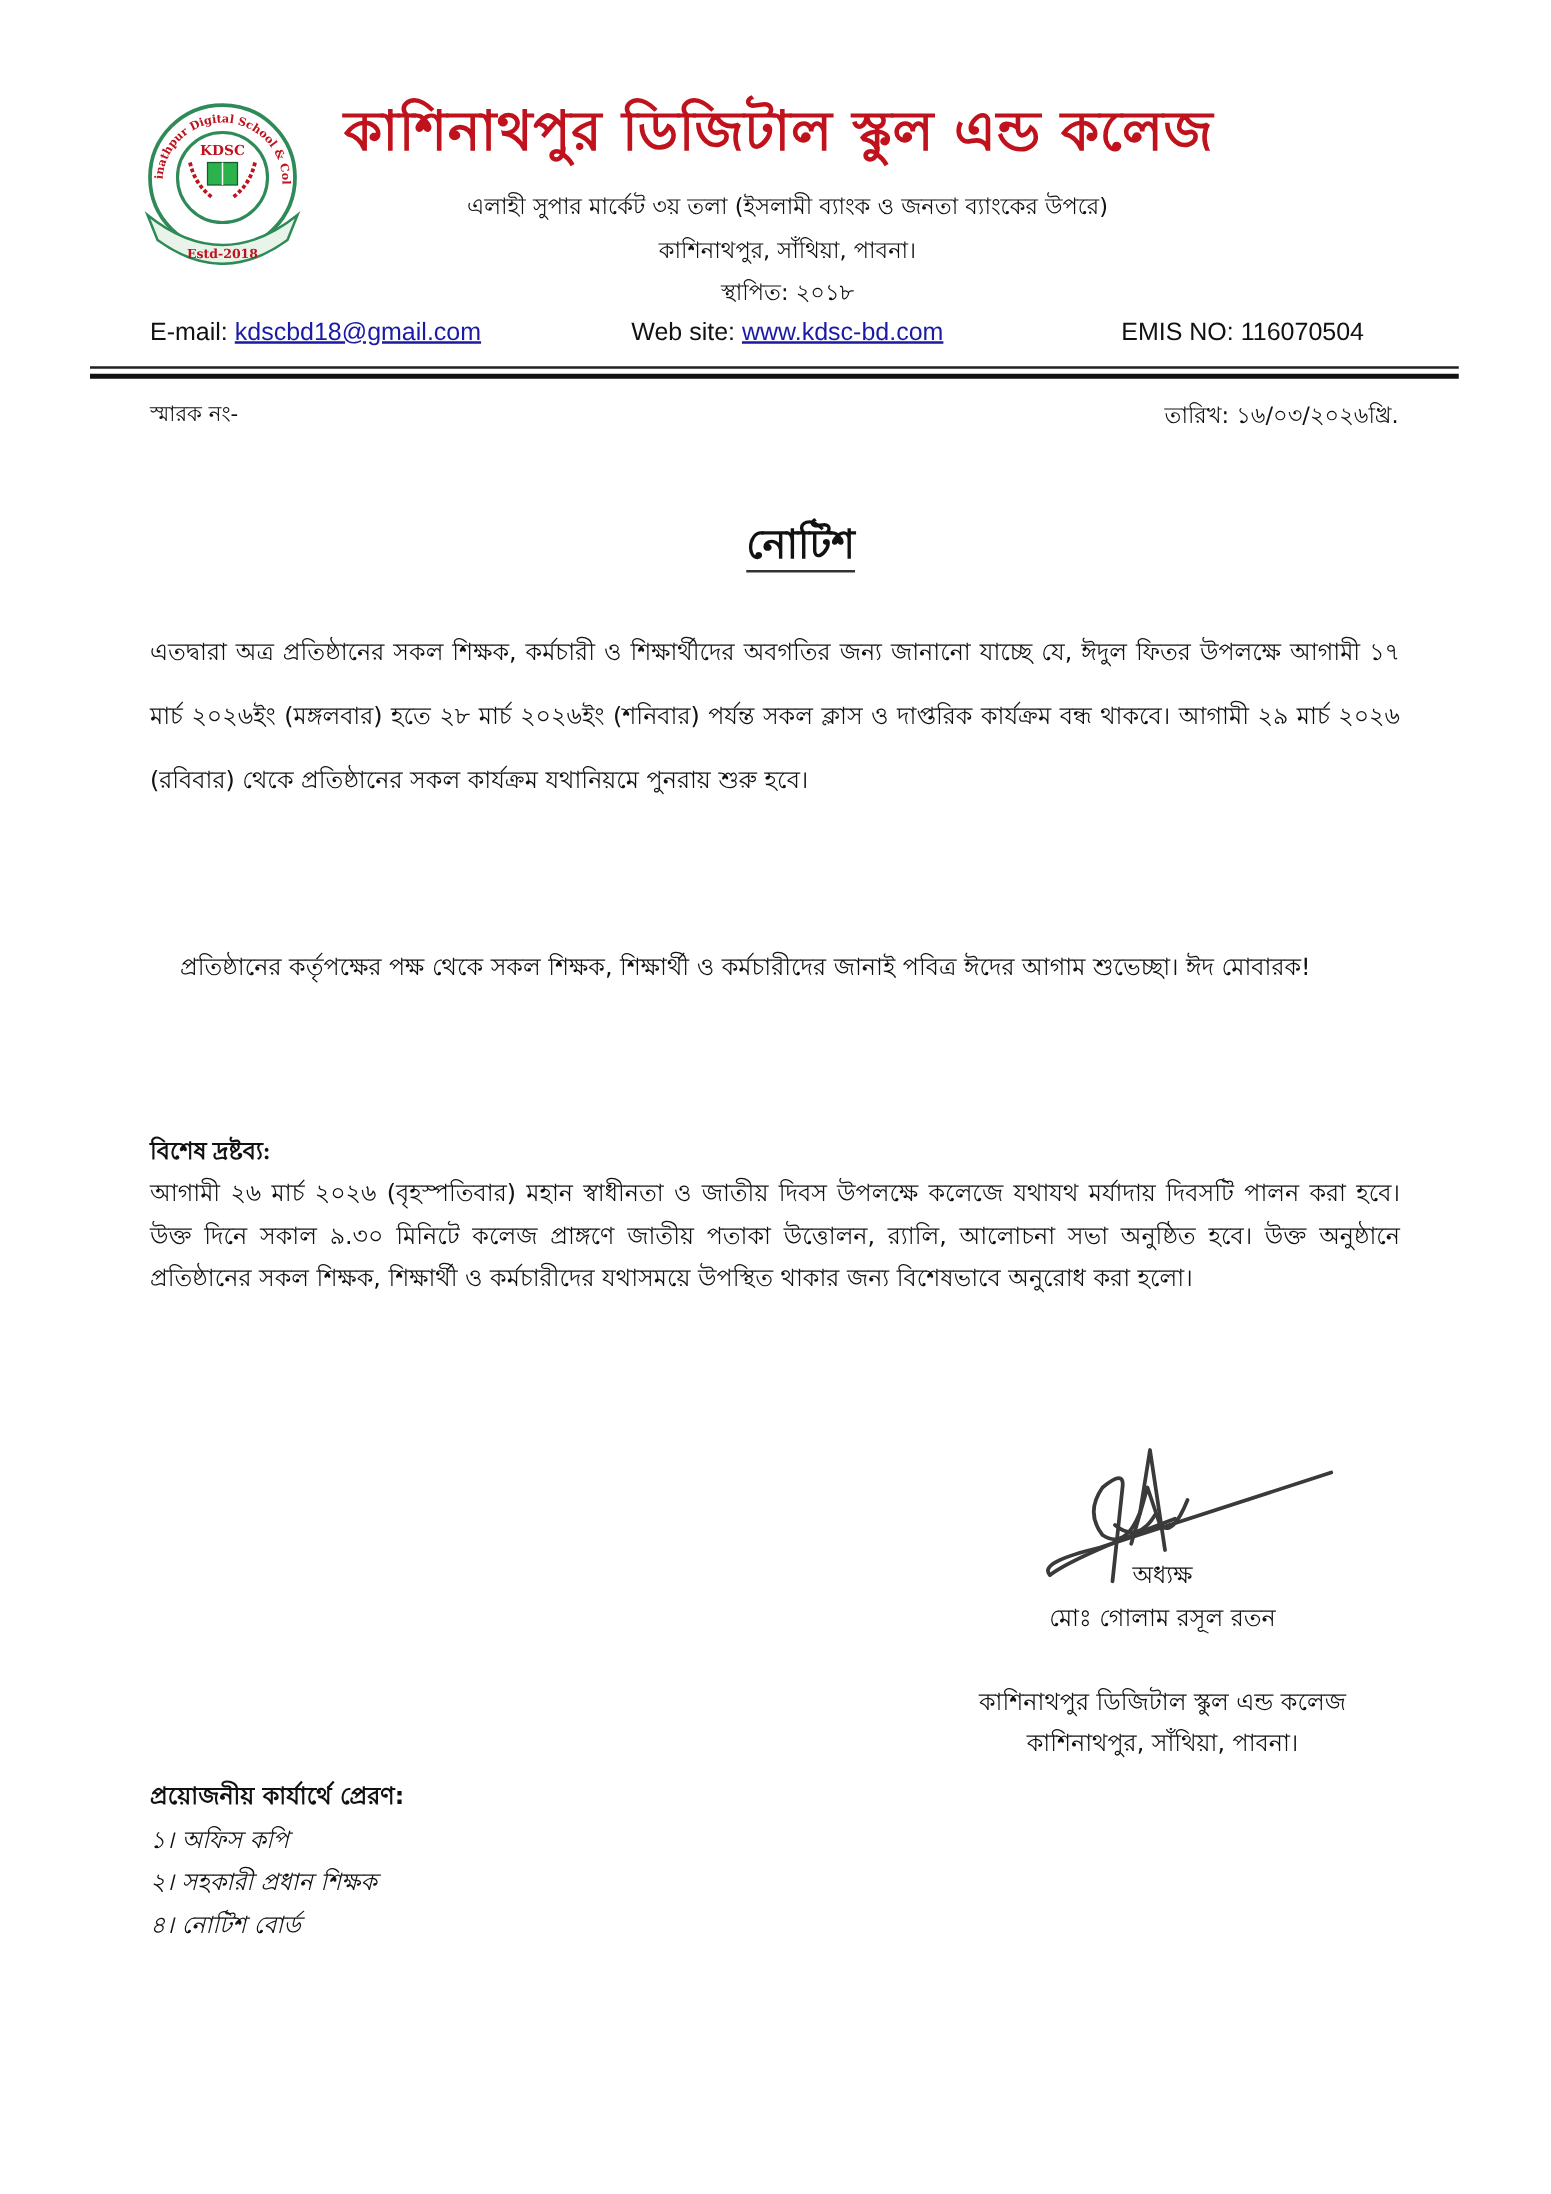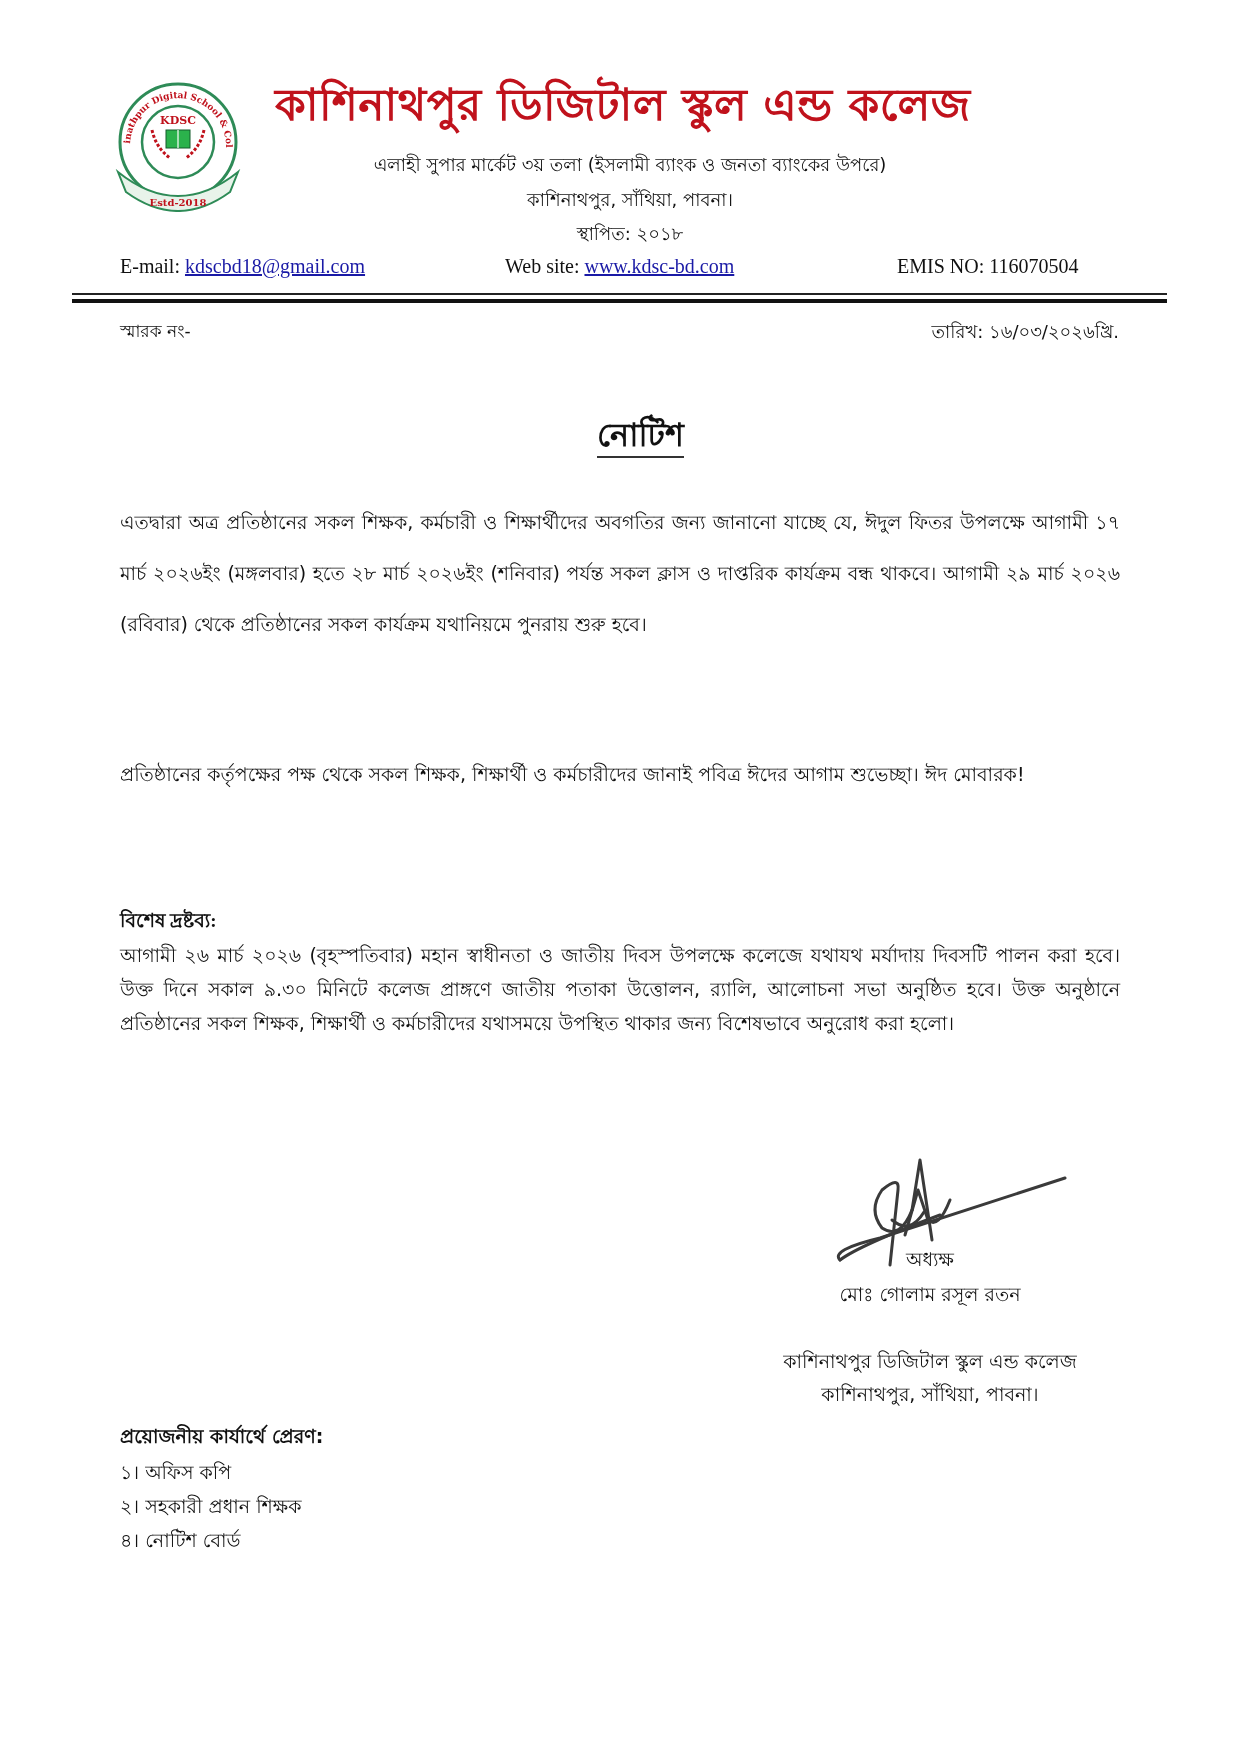--- a/index.html
+++ b/index.html
@@ -10,56 +10,56 @@
   
   .logo { left: 112px; top: 80px; width: 132px; height: 132px; }
   .title { left: 275px; top: 72px; width: 800px; font-family: "DejaVu Sans", sans-serif;
            font-size: 44px; font-weight: bold; color: #c0121c; letter-spacing: 0.5px; white-space: nowrap; }
   .addr { left: 300px; width: 660px; text-align: center; font-family: "DejaVu Sans", sans-serif;
           font-size: 18px; color: #111; white-space: nowrap; }
   .addr1 { top: 151px; }
   .addr2 { top: 186px; }
   .addr3 { top: 220px; }
 
-  .contact { top: 255px; font-family: Liberation Serif, serif; font-size: 20px; white-space: nowrap; }
+  .contact { top: 255px; font-family: Liberation Sans, sans-serif; font-size: 20px; white-space: nowrap; }
   .contact a { color: #1a1aa6; text-decoration: underline; }
   .email-row { left: 120px; }
   .web-row { left: 505px; }
   .emis-row { left: 897px; }
 
   .rule-thin { left: 72px; width: 1095px; top: 293px; height: 2px; background: #222; }
   .rule-thick { left: 72px; width: 1095px; top: 299px; height: 4px; background: #111; }
 
   .memo { left: 120px; top: 318px; font-family: "DejaVu Sans", sans-serif; font-size: 17px; text-align: right; }
   .date { right: 122px; top: 318px; font-family: "DejaVu Sans", sans-serif; font-size: 18px; white-space: nowrap; }
 
   .notice-title { left: 0; width: 1241px; top: 410px; text-align: center; }
   .notice-title span { font-family: "DejaVu Sans", sans-serif; font-size: 32px; font-weight: bold;
                        border-bottom: 2px solid #333; padding-bottom: 2px; margin-left: 40px; }
 
   .para { left: 120px; width: 1000px; font-family: "DejaVu Sans", sans-serif; font-size: 19px;
           text-align: justify; text-align-last: left; }
   .p1 { top: 497px; line-height: 51px; }
-  .p2 { top: 749px; line-height: 51px; }
+  .p2 { top: 749px; line-height: 51px; margin-left: 24px; }
 
   .special-h { left: 120px; top: 906px; font-family: Liberation Serif, serif; font-size: 19px; font-weight: bold; }
   .p3 { top: 938px; line-height: 34px; }
 
   
   .signature { left: 820px; top: 1150px; width: 260px; height: 125px; }
   .sig-block { left: 740px; width: 380px; text-align: center; font-family: "DejaVu Sans", sans-serif;
                font-size: 19px; white-space: nowrap; }
   .sig1 { top: 1280px; }
   .sig2 { top: 1245px; }
   .sig3 { top: 1347px; }
   .sig4 { top: 1380px; }
 
   .dist-h { left: 120px; top: 1422px; font-family: "DejaVu Sans", sans-serif; font-size: 19px; font-weight: bold; }
   .dist-list { left: 120px; top: 1455px; margin: 0; padding: 0; list-style: none;
-               font-family: "DejaVu Sans", sans-serif; font-size: 19px; }
+               font-family: "DejaVu Sans", sans-serif; font-size: 19px; font-style: italic; }
   .dist-list li { height: 34px; line-height: 34px; white-space: nowrap; }
 </style>
 </head>
 <body>
 
 <div class="abs logo">
   <svg width="132" height="132" viewBox="0 0 132 132">
     <defs>
       <path id="arcTop" d="M 18 66 A 48 48 0 0 1 114 66"></path>
       <path id="arcBot" d="M 22 70 A 44 44 0 0 0 110 70"></path>

